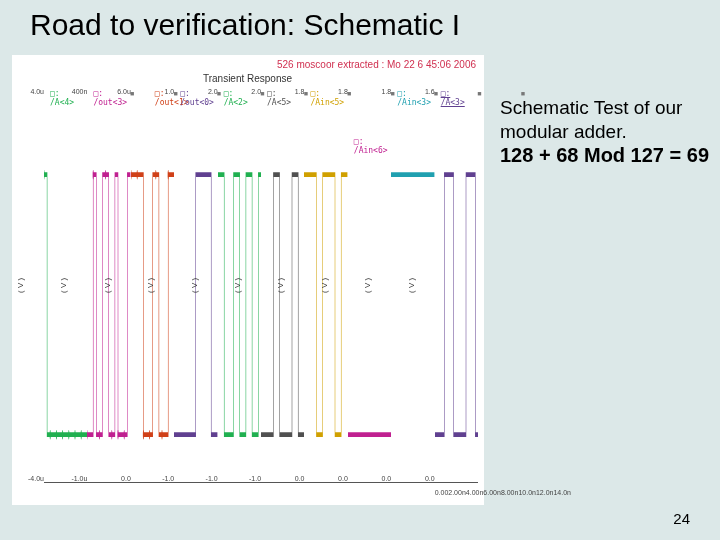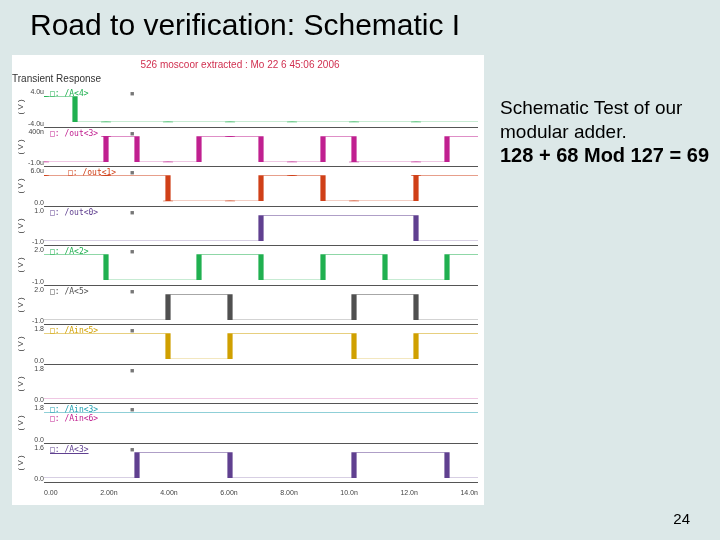--- a/index.html
+++ b/index.html
@@ -46,41 +46,41 @@
     top: 55px;
     left: 12px;
     width: 472px;
     height: 450px;
     background: #ffffff;
   }
   .plot-header {
     position: absolute;
     top: 4px;
     left: 0;
-    right: 16px;
-    text-align: center;
+    right: 8px;
+    text-align: right;
     font-size: 10px;
     color: #d03050;
   }
   .plot-subheader {
     position: absolute;
     top: 18px;
     left: 0;
     right: 1px;
+    text-align: center;
     font-size: 10px;
     color: #333;
   }
   .strips {
     position: absolute;
     top: 33px;
     left: 32px;
     right: 6px;
     bottom: 22px;
     display: flex;
-    flex-direction: column;
   }
   .strip {
     flex: 1 1 0;
     position: relative;
     border-bottom: 1px solid #555;
   }
   .strip:last-child .xaxis-ticks { display: flex; }
   .ylabel {
     position: absolute;
     left: -30px;

